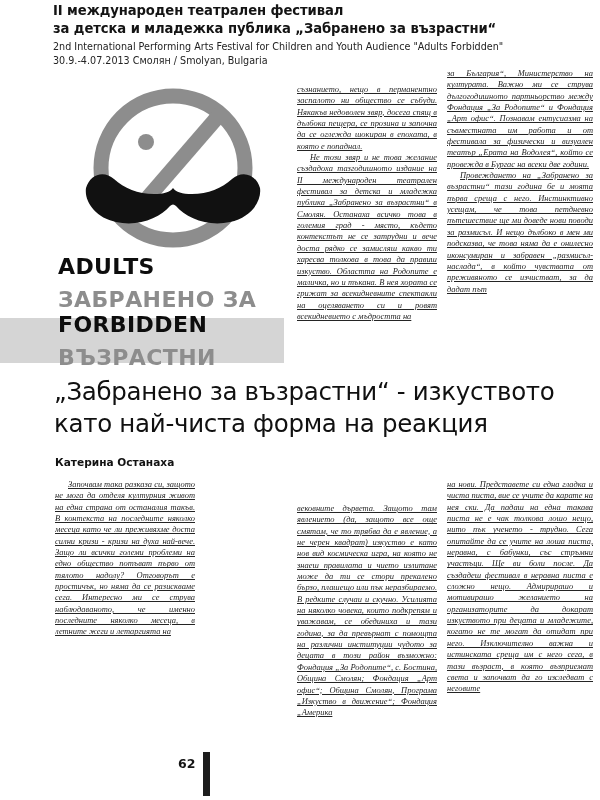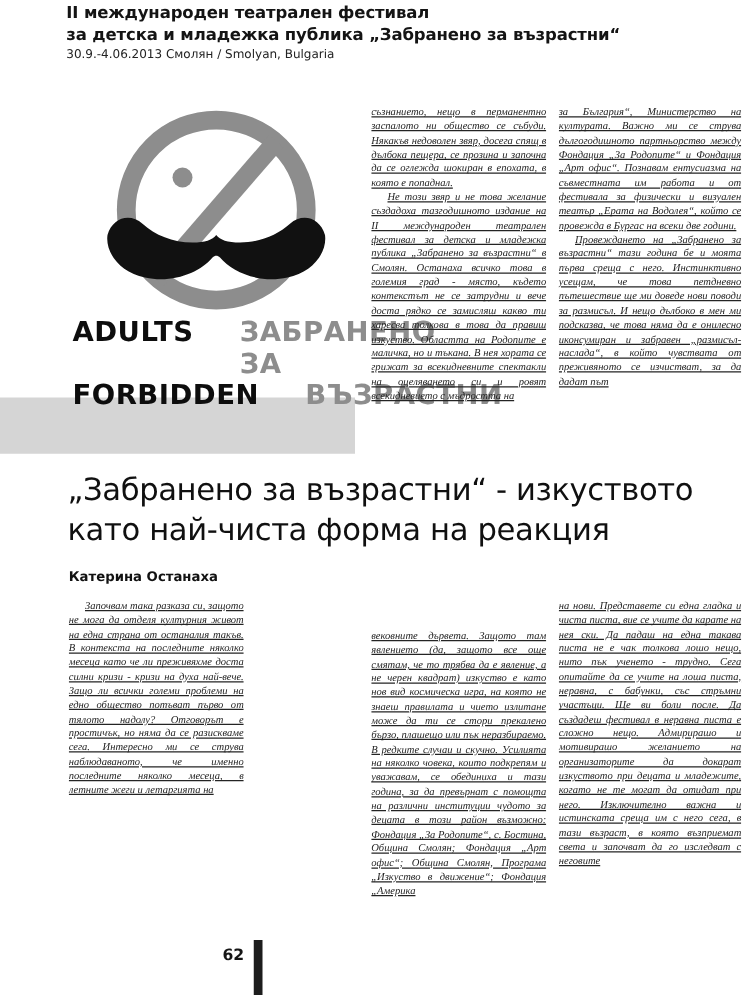--- a/index.html
+++ b/index.html
@@ -91,23 +91,24 @@
   .logo-line {
     display: flex;
     align-items: baseline;
     justify-content: flex-start;
     gap: 8px;
     font-family: "DejaVu Sans", sans-serif;
     font-weight: bold;
     font-size: 22px;
     line-height: 25px;
     letter-spacing: 0.4px;
+    flex-direction: column;
   }
   .logo-en { color: #0d0d0d; }
-  .logo-bg { color: #8d8d8d; margin-left: 29px; }
+  .logo-bg { color: #8d8d8d; }
 
   
   .headline {
     position: absolute;
     left: 54px;
     top: 376px;
     width: 560px;
     font-family: "DejaVu Sans", sans-serif;
     font-size: 24.5px;
     line-height: 32px;
@@ -139,21 +140,21 @@
     color: #242424;
     overflow: hidden;
     hyphens: none;
     text-decoration: underline;
   }
   .col p { margin: 0; text-indent: 13px; }
   .col p.noindent { text-indent: 0; }
 
   
   .col-top-mid  { left: 297px; top: 84px;  width: 140px; height: 282px; }
-  .col-top-right{ left: 447px; top: 84px;  width: 146px; height: 282px; }
+  .col-top-right{ left: 447px; top: 68px;  width: 146px; height: 282px; }
 
   
   .col-bot-left { left: 55px;  top: 479px; width: 140px; height: 268px; }
   .col-bot-mid  { left: 297px; top: 503px; width: 140px; height: 268px; }
   .col-bot-right{ left: 447px; top: 479px; width: 146px; height: 268px; }
 
   
   .folio {
     position: absolute;
     left: 178px;
@@ -175,21 +176,22 @@
 </head>
 <body>
 
 <div class="page">
 
   <div class="gray-band"></div>
 
   <div class="masthead">
     <div class="mast-bg-line">II международен театрален фестивал</div>
     <div class="mast-bg-line">за детска и младежка публика „Забранено за възрастни“</div>
-    <div class="mast-sub2">30.9.-4.06.2013 Смолян / Smolyan, Bulgaria</div>
+    <div class="mast-sub">2nd International Performing Arts Festival for Children and Youth Audience "Adults Forbidden"</div>
+    <div class="mast-sub2">30.9.-4.07.2013 Смолян / Smolyan, Bulgaria</div>
   </div>
 
   <div class="logo-wrap">
     <div class="logo-mark">
       <svg viewBox="0 0 186 176" xmlns="http://www.w3.org/2000/svg">
 
         <circle cx="93" cy="86" r="72" fill="none" stroke="#8d8d8d" stroke-width="15"></circle>
 
         <line x1="141" y1="31" x2="45" y2="142" stroke="#8d8d8d" stroke-width="15" stroke-linecap="butt"></line>
 

